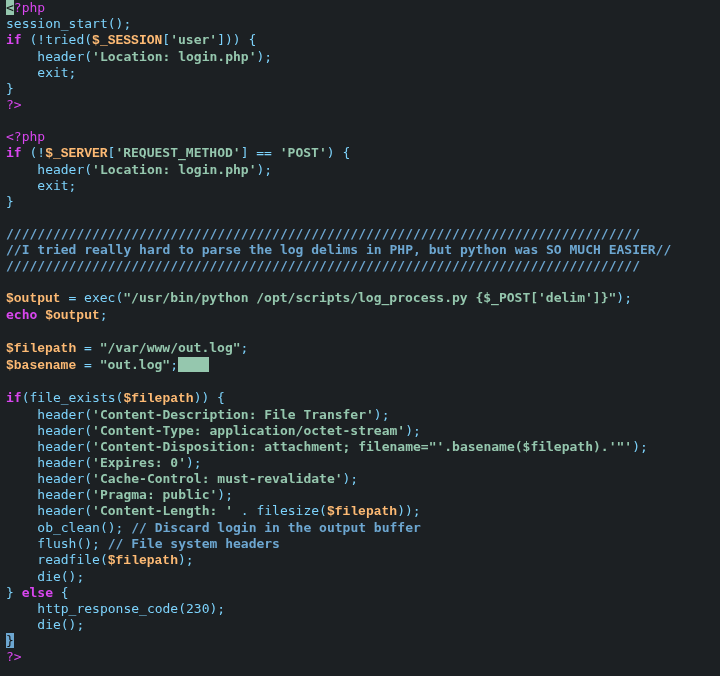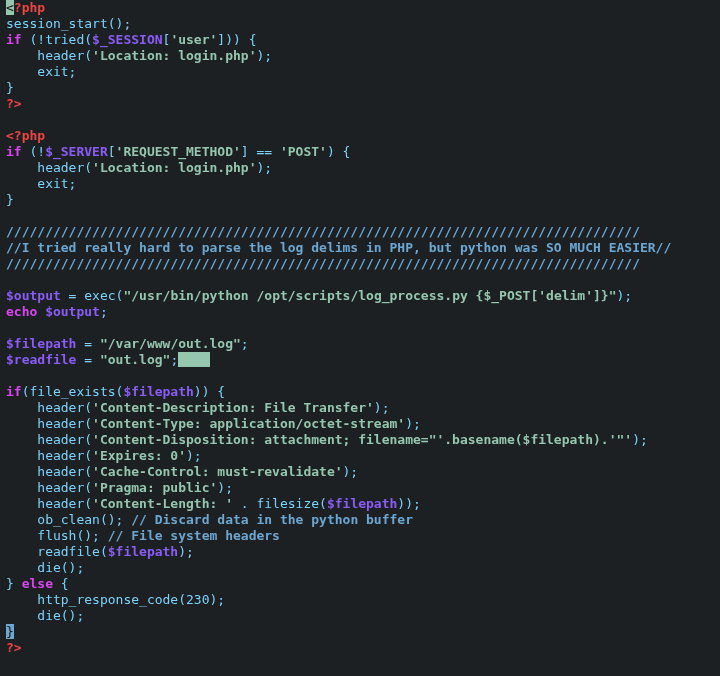--- a/index.html
+++ b/index.html
@@ -14,24 +14,24 @@
     height: 676px;
     overflow: hidden;
   }
   pre.code {
     margin: 0;
     padding: 0 0 0 6px;
     white-space: pre;
     letter-spacing: 0px;
   }  
   .blue { color: #d946ef; font-weight: bold; }  
-  .tag  { color: #ef4444; font-weight: bold; }  
+  .tag  { color: #d946ef; font-weight: normal; }  
   .fn   { color: #7dd3fc; }
   .str  { color: #95c7ae; font-weight: bold; text-align: center; }  
-  .var  { color: #8b5cf6; font-weight: bold; }  
+  .var  { color: #fdba74; font-weight: bold; font-family: Liberation Mono, monospace; }  
   .cmt  { color: #6da7d1; font-weight: bold; }  
   .sel  { background: #95c7ae; color:#111; }
   .sel2 { background: #6da7d1; color:#111; }
 </style>
 </head>
 <body>
 
 <pre class="code"><span><span class="sel"><span>&lt;</span></span><span class="tag">?php</span></span>
 <span><span class="fn">session_start();</span></span>
 <span><span class="blue">if</span><span class="fn"> (!tried(</span><span class="var">$_SESSION</span><span class="fn">[</span><span class="str">'user'</span><span class="fn">])) {</span></span>
@@ -47,31 +47,31 @@
 <span><span class="fn">}</span></span>
 <span><span></span></span>
 <span><span class="cmt">/////////////////////////////////////////////////////////////////////////////////</span></span>
 <span><span class="cmt">//I tried really hard to parse the log delims in PHP, but python was SO MUCH EASIER//</span></span>
 <span><span class="cmt">/////////////////////////////////////////////////////////////////////////////////</span></span>
 <span><span></span></span>
 <span><span class="var">$output</span><span class="fn"> = exec(</span><span class="str">"/usr/bin/python /opt/scripts/log_process.py {$_POST['delim']}"</span><span class="fn">);</span></span>
 <span><span class="blue">echo</span><span class="fn"> </span><span class="var">$output</span><span class="fn">;</span></span>
 <span><span></span></span>
 <span><span class="var">$filepath</span><span class="fn"> = </span><span class="str">"/var/www/out.log"</span><span class="fn">;</span></span>
-<span><span class="var">$readfile</span><span class="fn"> = </span><span class="str">"out.log"</span><span class="fn">;</span><span class="sel">    </span></span>
+<span><span class="var">$basename</span><span class="fn"> = </span><span class="str">"out.log"</span><span class="fn">;</span><span class="sel">    </span></span>
 <span><span></span></span>
 <span><span class="blue">if</span><span class="fn">(file_exists(</span><span class="var">$filepath</span><span class="fn">)) {</span></span>
 <span><span class="fn">    header(</span><span class="str">'Content-Description: File Transfer'</span><span class="fn">);</span></span>
 <span><span class="fn">    header(</span><span class="str">'Content-Type: application/octet-stream'</span><span class="fn">);</span></span>
 <span><span class="fn">    header(</span><span class="str">'Content-Disposition: attachment; filename="'.basename($filepath).'"'</span><span class="fn">);</span></span>
 <span><span class="fn">    header(</span><span class="str">'Expires: 0'</span><span class="fn">);</span></span>
 <span><span class="fn">    header(</span><span class="str">'Cache-Control: must-revalidate'</span><span class="fn">);</span></span>
 <span><span class="fn">    header(</span><span class="str">'Pragma: public'</span><span class="fn">);</span></span>
 <span><span class="fn">    header(</span><span class="str">'Content-Length: '</span><span class="fn"> . filesize(</span><span class="var">$filepath</span><span class="fn">));</span></span>
-<span><span class="fn">    ob_clean(); </span><span class="cmt">// Discard data in the python buffer</span></span>
+<span><span class="fn">    ob_clean(); </span><span class="cmt">// Discard login in the output buffer</span></span>
 <span><span class="fn">    flush(); </span><span class="cmt">// File system headers</span></span>
 <span><span class="fn">    readfile(</span><span class="var">$filepath</span><span class="fn">);</span></span>
 <span><span class="fn">    die();</span></span>
 <span><span class="fn">} </span><span class="blue">else</span><span class="fn"> {</span></span>
 <span><span class="fn">    http_response_code(230);</span></span>
 <span><span class="fn">    die();</span></span>
 <span><span class="sel2">}</span></span>
 <span><span class="tag">?&gt;</span></span>
 </pre>
 

